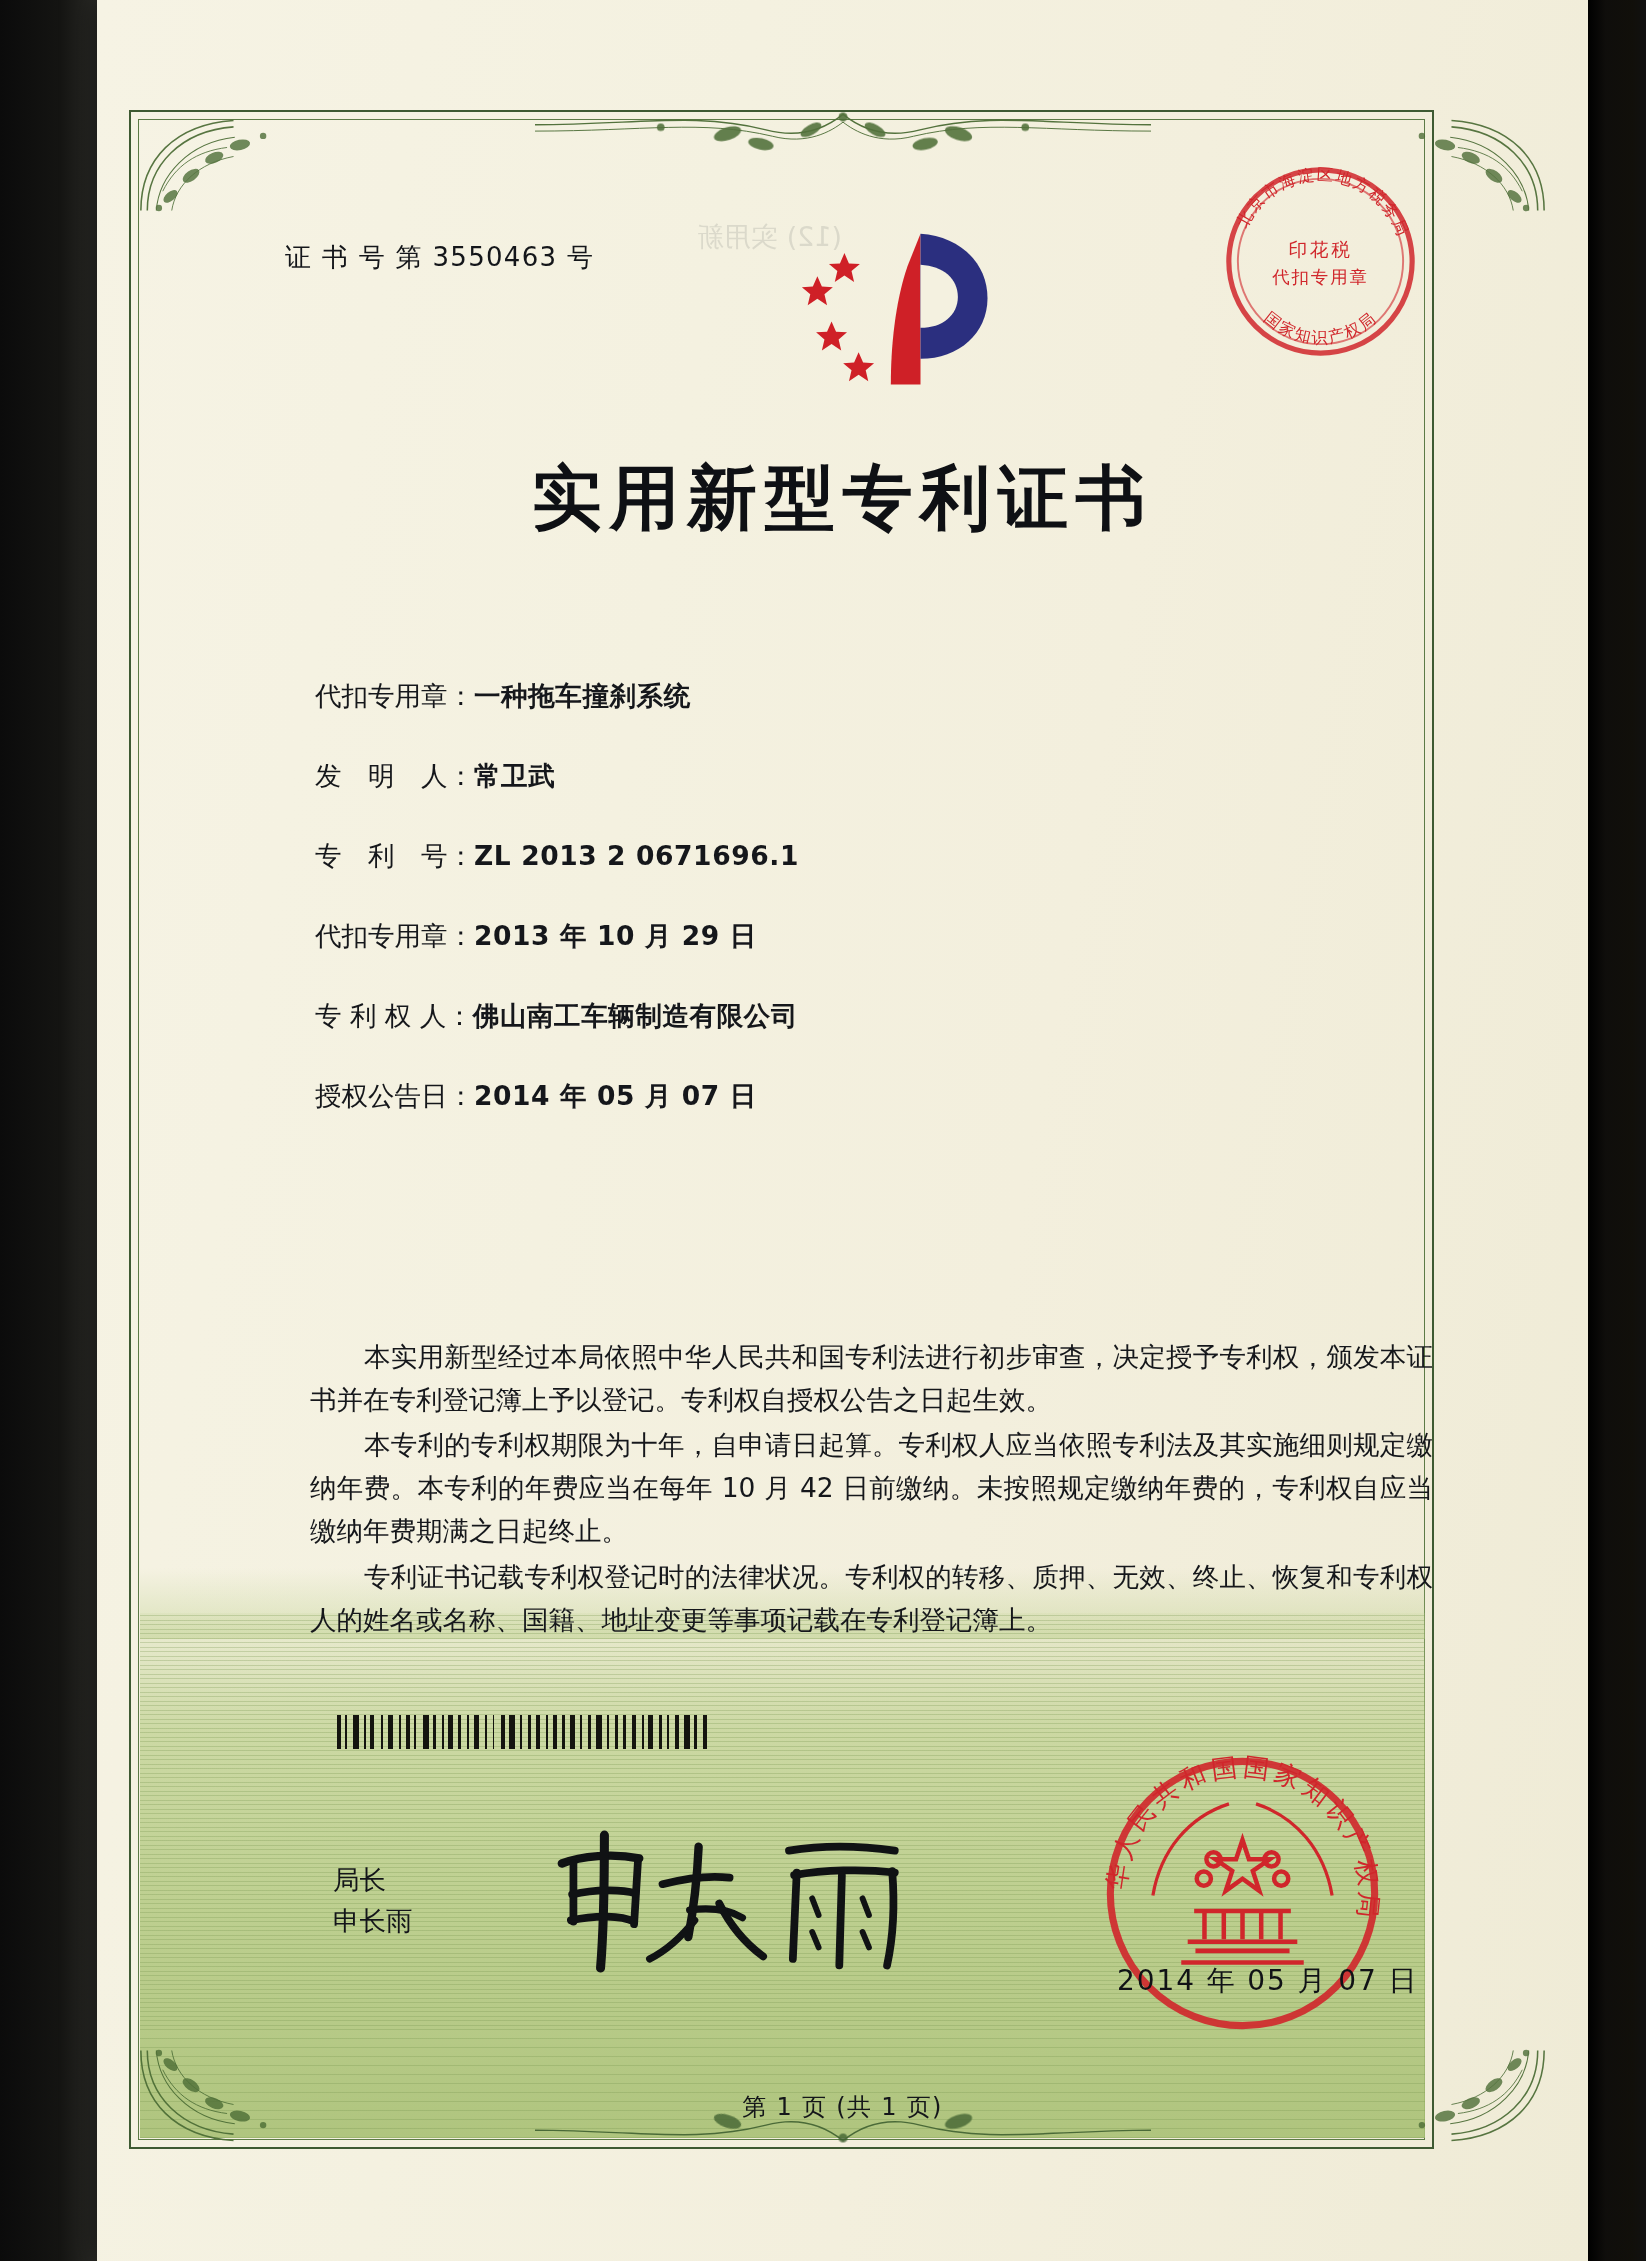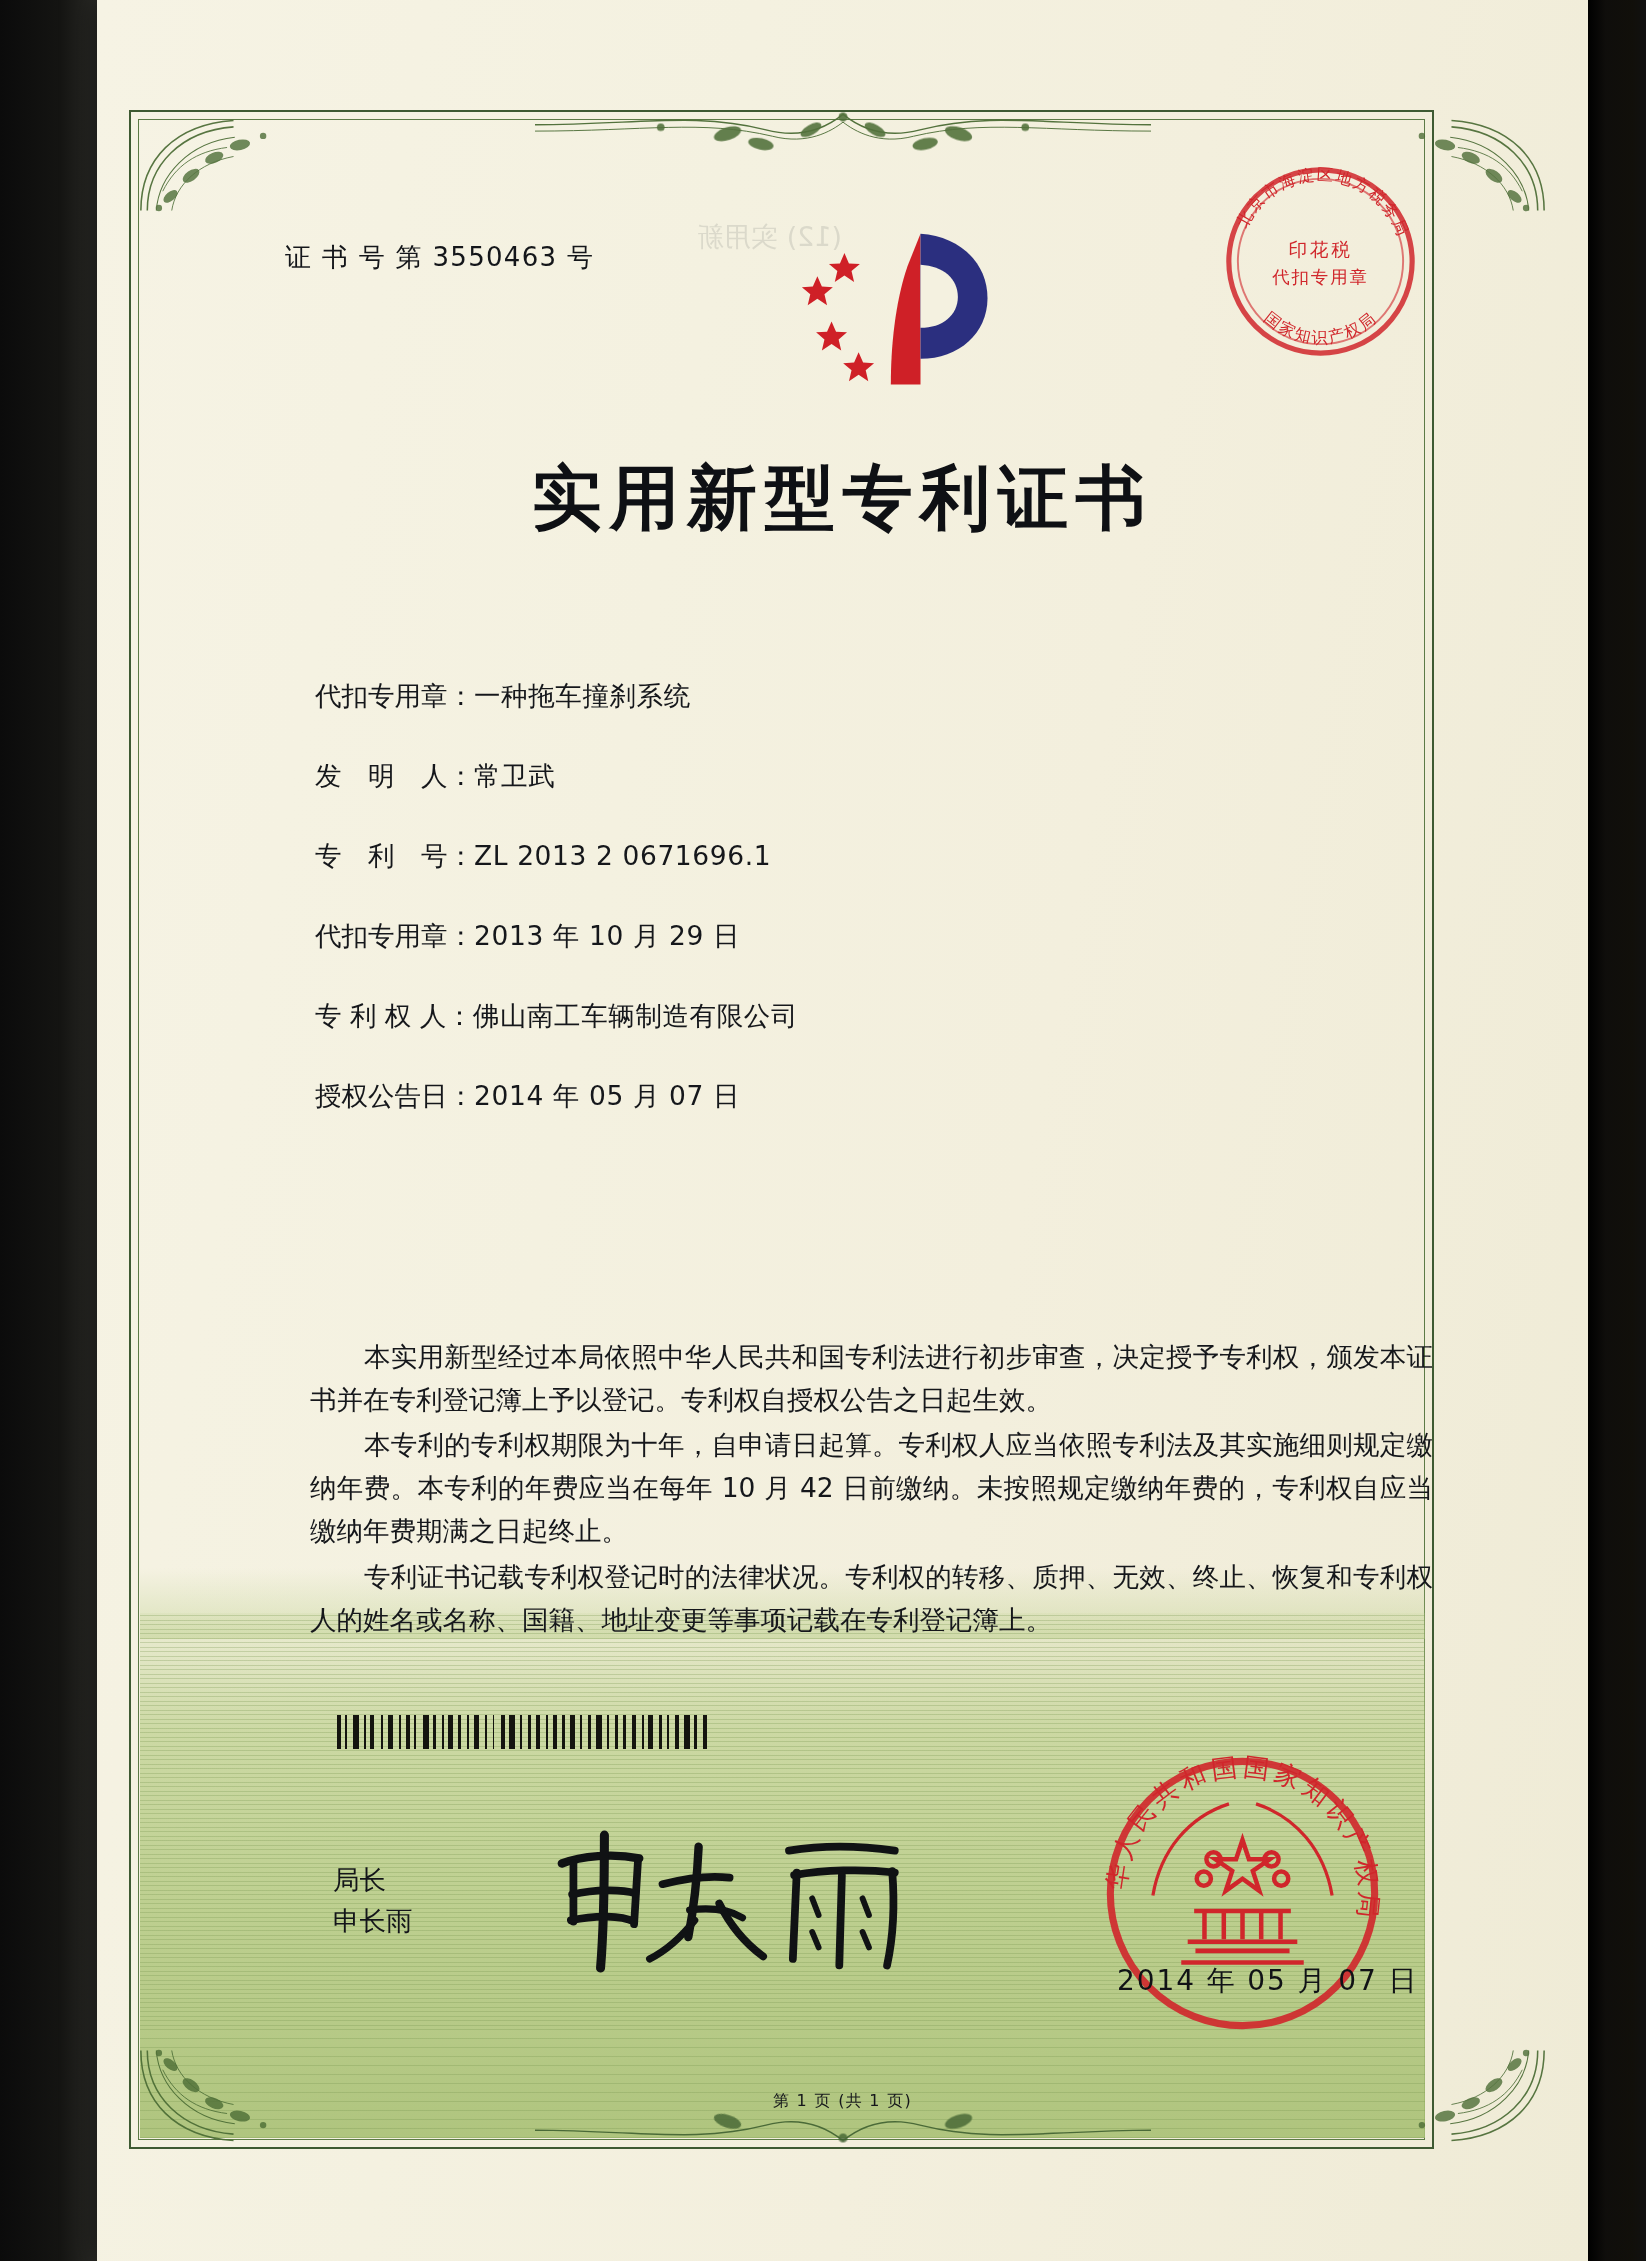--- a/index.html
+++ b/index.html
@@ -153,20 +153,21 @@
     font-size: 26.5px;
     color: #15171b;
     font-family: "DejaVu Sans", sans-serif;
     white-space: nowrap;
   }
   .field-label {
     letter-spacing: 0px;
   }
   .field-value {
     letter-spacing: 0.6px;
+    font-weight: bold;
   }
   
   .body-text {
     position: absolute;
     left: 213px;
     top: 1336px;
     width: 1123px;
     font-size: 26.5px;
     line-height: 1.62;
     color: #15171b;
@@ -223,21 +224,21 @@
     letter-spacing: 1.9px;
     color: #101216;
     font-family: "DejaVu Sans", sans-serif;
     white-space: nowrap;
   }
   .page-no {
     position: absolute;
     left: 0; right: 0;
     top: 2091px;
     text-align: center;
-    font-size: 16px;
+    font-size: 24px;
     letter-spacing: 1.3px;
     color: #14161a;
     font-family: "DejaVu Sans", sans-serif;
   }
   
   .ghost {
     position: absolute;
     left: 600px;
     top: 219px;
     font-size: 27px;

